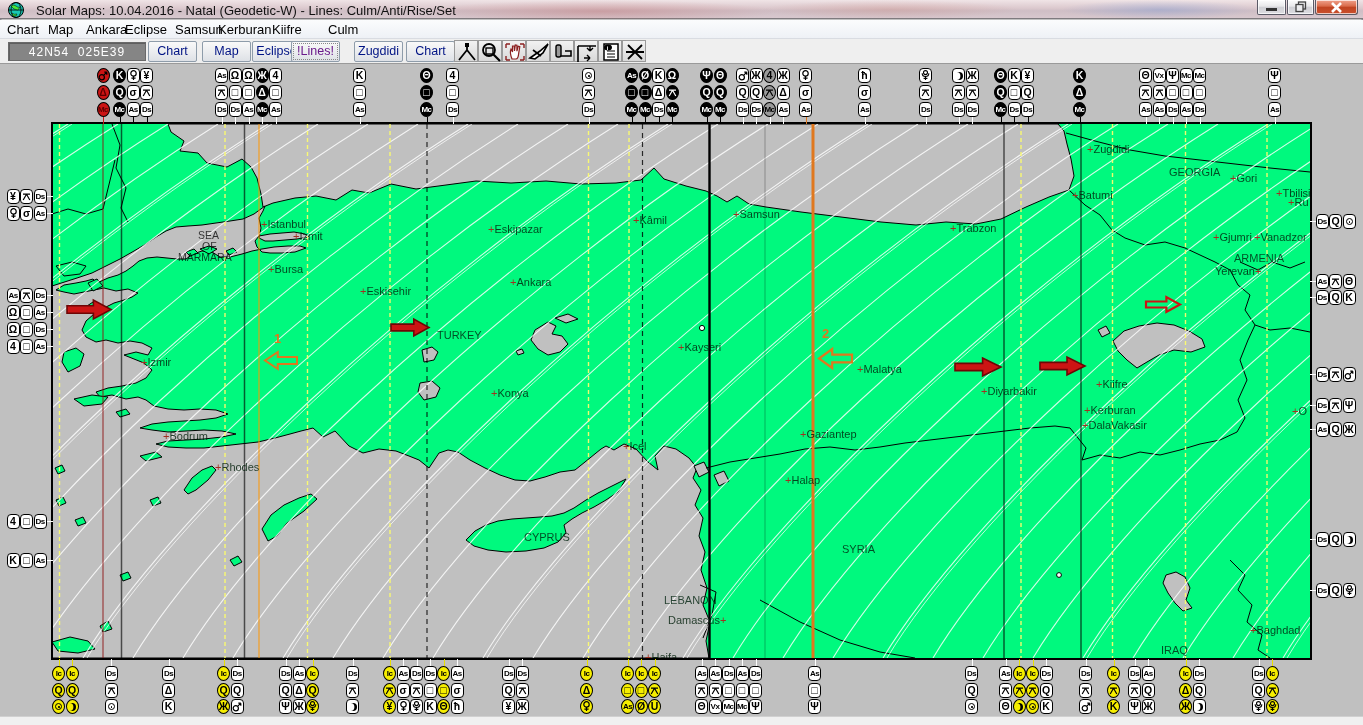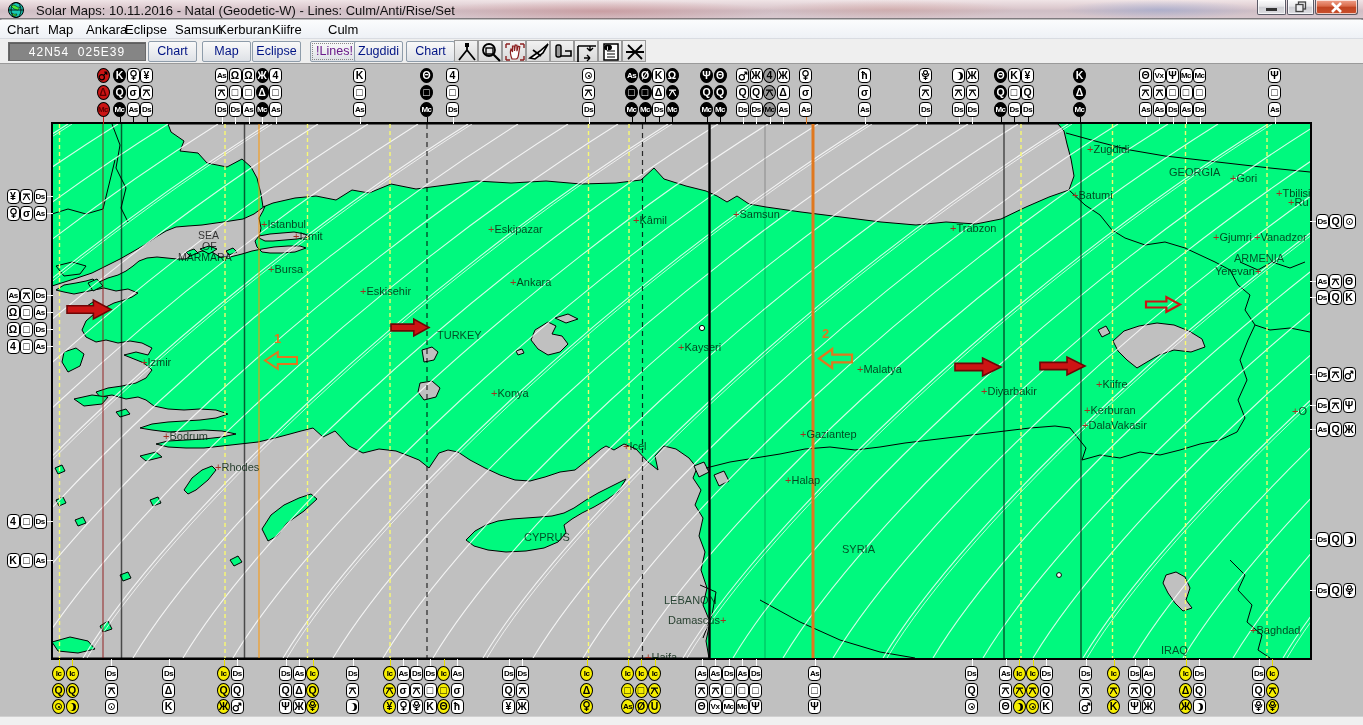--- a/index.html
+++ b/index.html
@@ -45,21 +45,21 @@
  <div id="titlebar">
       <div class="blob1"></div>
       <div class="blob2"></div>
       <div class="blob3"></div>
   <svg id="globe" width="18" height="18">
         <circle cx="9" cy="9" r="7.5" fill="#19C8B4" stroke="#000"></circle>
         <path d="M9 1.5 a5 7.5 0 0 0 0 15 a5 7.5 0 0 0 0-15 M1.5 9 h15" fill="none" stroke="#000" stroke-width="0.8"></path>
         <path d="M4 5 q3-2 5 0 t4 1 l-2 3 -4 -1 z" fill="#47E838" stroke="#000" stroke-width="0.5"></path>
         <path d="M5 12 q2 2 5 1 l-1 2 -3 0 z" fill="#47E838" stroke="#000" stroke-width="0.5"></path>
       </svg>
-  <div id="title">Solar Maps: 10.11.2016 - Natal (Geodetic-W) - Lines: Culm/Anti/Rise/Set</div>
+  <div id="title">Solar Maps: 10.04.2016 - Natal (Geodetic-W) - Lines: Culm/Anti/Rise/Set</div>
   <div class="wbtn" id="bmin">
         <svg width="27" height="13">
           <rect x="8" y="8" width="11" height="3" fill="#333"></rect>
         </svg>
       </div>
   <div class="wbtn" id="bmax">
         <svg width="25" height="13">
           <rect x="10.5" y="2" width="7" height="7" fill="none" stroke="#444" stroke-width="1.3"></rect>
           <rect x="8" y="4.5" width="7" height="7" fill="#ECECEE" stroke="#444" stroke-width="1.3"></rect>
         </svg>
@@ -78,21 +78,21 @@
       <span style="left:175px">Samsun</span>
       <span style="left:218px">Kerburan</span>
   <span style="left:272px">Kiifre</span>
       <span style="left:328px">Culm</span>
  </div>
  <div id="toolbar">
   <div id="coord">42N54&nbsp; 025E39</div>
   <div class="tbtn" style="left:148px">Chart</div>
   <div class="tbtn" style="left:202px">Map</div>
   <div class="tbtn" style="left:252px">Eclipse</div>
-  <div class="tbtn" id="lines" style="left:310px;color:#6a1a8a">!Lines!</div>
+  <div class="tbtn" id="lines" style="left:291px;color:#6a1a8a">!Lines!</div>
   <div class="tbtn" style="left:354px">Zugdidi</div>
   <div class="tbtn" style="left:406px">Chart</div>
   <div class="icb" style="left:454px"><svg width="22" height="20" viewBox="0 0 22 20">
           <rect x="9" y="1" width="4" height="4" fill="#000"></rect>
           <path d="M11 5 V8 M11 8 L3 18 M11 8 L19 18" stroke="#000" stroke-width="1.8" fill="none"></path>
         </svg></div>
       <div class="icb" style="left:478px"><svg width="22" height="20" viewBox="0 0 22 20">
           <circle cx="9" cy="8" r="6" fill="none" stroke="#000" stroke-width="1.8"></circle>
           <rect x="6" y="6" width="7" height="6" fill="none" stroke="#000" stroke-width="1.4"></rect>
           <path d="M13 12 L20 19" stroke="#000" stroke-width="2.2"></path>

